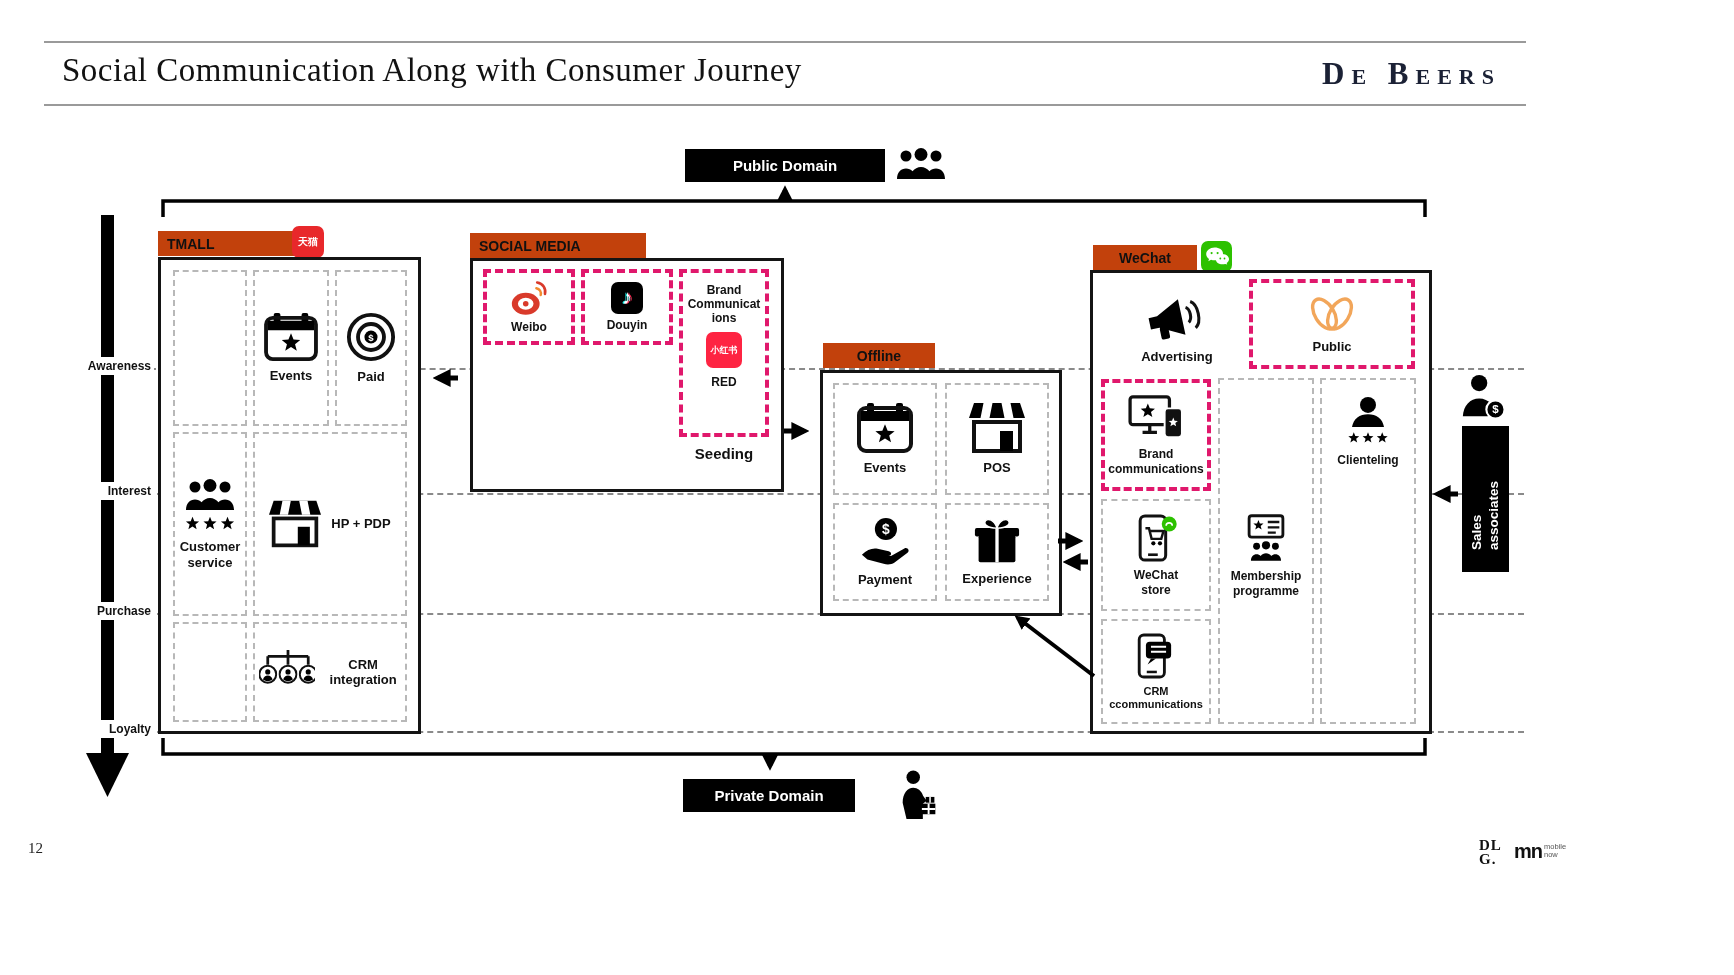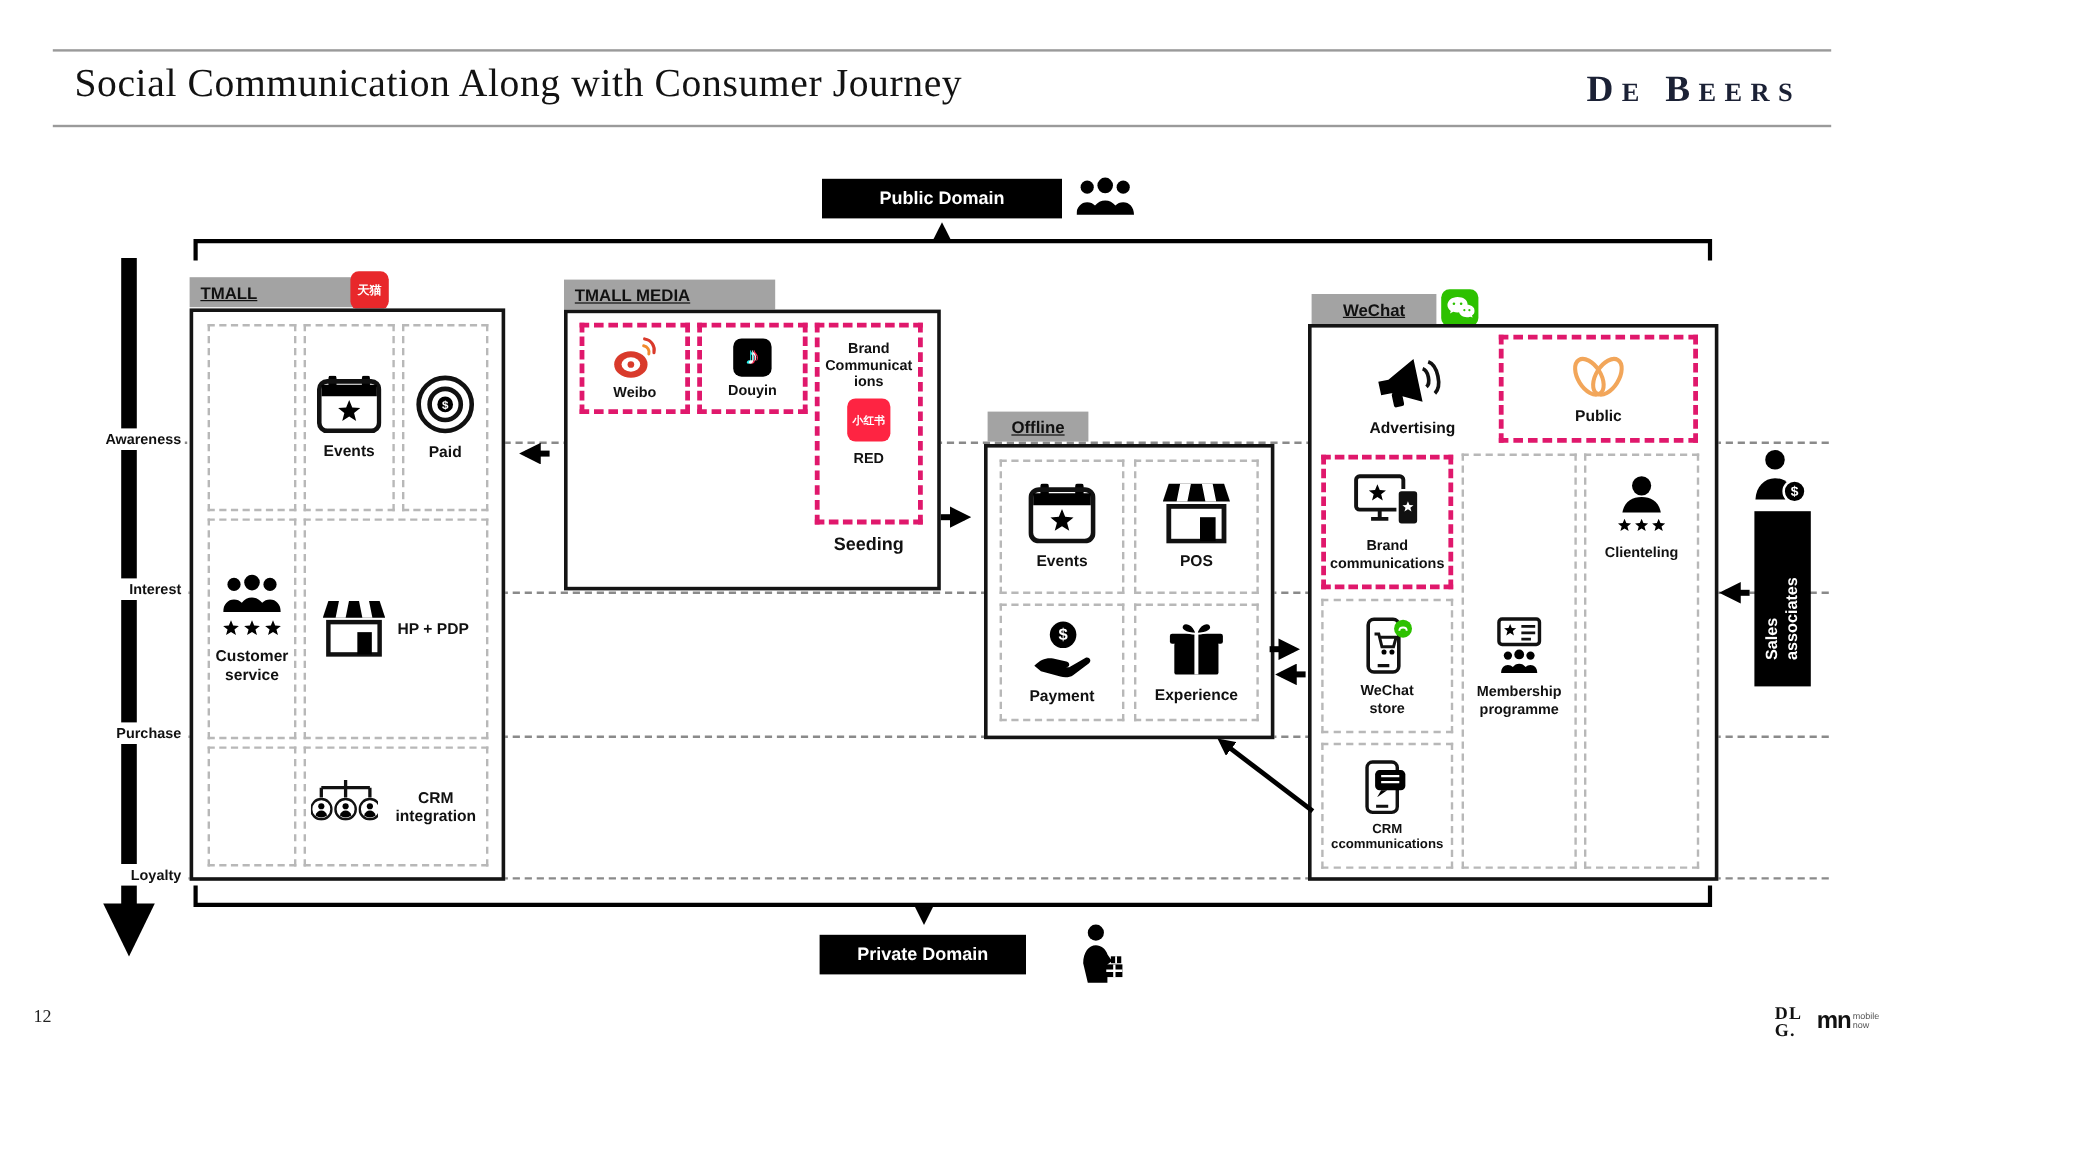--- a/index.html
+++ b/index.html
@@ -7,22 +7,22 @@
          font-family:"Liberation Sans",sans-serif;color:#111;}
   .abs{position:absolute;}
   .hline{height:1.5px;background:#9a9a9a;z-index:2;}
   .title{font-family:"Liberation Serif",serif;font-weight:500;font-size:33px;letter-spacing:.5px;margin:0;color:#121212;}
   .brand{font-family:"Liberation Serif",serif;font-variant:small-caps;font-weight:600;font-size:31px;
          letter-spacing:7px;color:#1b2135;}
   .jline{border-top:2.5px dashed #8a8a8a;z-index:1;}
   .stage{width:103px;text-align:right;font-weight:bold;font-size:12px;background:#fff;padding:2px 3px;z-index:4;}
   .domainbox{background:#000;color:#fff;font-weight:bold;font-size:15px;display:flex;align-items:center;
              justify-content:center;z-index:2;}
-  .seclab{background:#a3a3a3;color:#111;font-weight:bold;font-size:14px;display:flex;align-items:center;
-          padding:0 9px;z-index:2;text-decoration:underline;}
+  .seclab{background:#c2410c;color:#111;font-weight:bold;font-size:14px;display:flex;align-items:center;
+          padding:0 9px;z-index:2;}
   .seclab.center{justify-content:center;padding:0;}
   .box{background:#fff;border:3px solid #141414;z-index:2;}
   .cell{position:absolute;border:2px dashed #b8b8b8;display:flex;flex-direction:column;align-items:center;
         justify-content:center;gap:7px;text-align:center;padding:4px;box-sizing:border-box;}
   .cell.row{flex-direction:row;gap:10px;}
   .cell.top{justify-content:flex-start;padding-top:14px;}
   .cell.plain{border:none;}
   .pink{border:4px dashed #e0186c;}
   .lbl{font-weight:bold;font-size:13px;line-height:1.18;}
   .lbl-sm{font-weight:bold;font-size:12px;line-height:1.18;}
@@ -255,21 +255,21 @@
     <div class="cell" style="left:12px;top:362px;width:74px;height:100px;"></div>
     <div class="cell row" style="left:92px;top:362px;width:154px;height:100px;">
       <svg width="58" height="46">
           <use href="#i-org" width="58" height="46"></use>
         </svg>
       <div class="lbl" style="width:78px;">CRM integration</div>
     </div>
   </div>
 
   <div class="seclab abs" style="left:470px;top:233px;width:158px;height:25px;">
-    <span>TMALL MEDIA</span>
+    <span>SOCIAL MEDIA</span>
   </div>
   <div class="box abs" style="left:470px;top:258px;width:308px;height:228px;">
     <div class="cell pink" style="left:10px;top:8px;width:92px;height:76px;gap:4px;">
       <svg width="38" height="36">
           <use href="#i-weibo" width="38" height="36"></use>
         </svg>
       <div class="lbl-sm">Weibo</div>
     </div>
     <div class="cell pink" style="left:108px;top:8px;width:92px;height:76px;gap:4px;">
       <div class="appicon douyin-app" style="width:32px;height:32px;">
@@ -280,21 +280,21 @@
     <div class="cell pink" style="left:206px;top:8px;width:90px;height:168px;justify-content:flex-start;padding-top:10px;">
       <div class="lbl-sm wrap-any">Brand Communications</div>
       <div class="appicon red-app" style="width:36px;height:36px;">
         <span>小红书</span>
       </div>
       <div class="lbl-sm">RED</div>
     </div>
     <div class="seeding abs" style="left:206px;top:184px;width:90px;">Seeding</div>
   </div>
 
-  <div class="seclab center abs" style="left:823px;top:343px;width:84px;height:25px;">
+  <div class="seclab center abs" style="left:823px;top:343px;width:112px;height:25px;">
     <span>Offline</span>
   </div>
   <div class="box abs" style="left:820px;top:370px;width:236px;height:240px;">
     <div class="cell" style="left:10px;top:10px;width:104px;height:112px;">
       <svg width="56" height="50">
           <use href="#i-calendar" width="56" height="50"></use>
         </svg>
       <div class="lbl">Events</div>
     </div>
     <div class="cell" style="left:122px;top:10px;width:104px;height:112px;">

